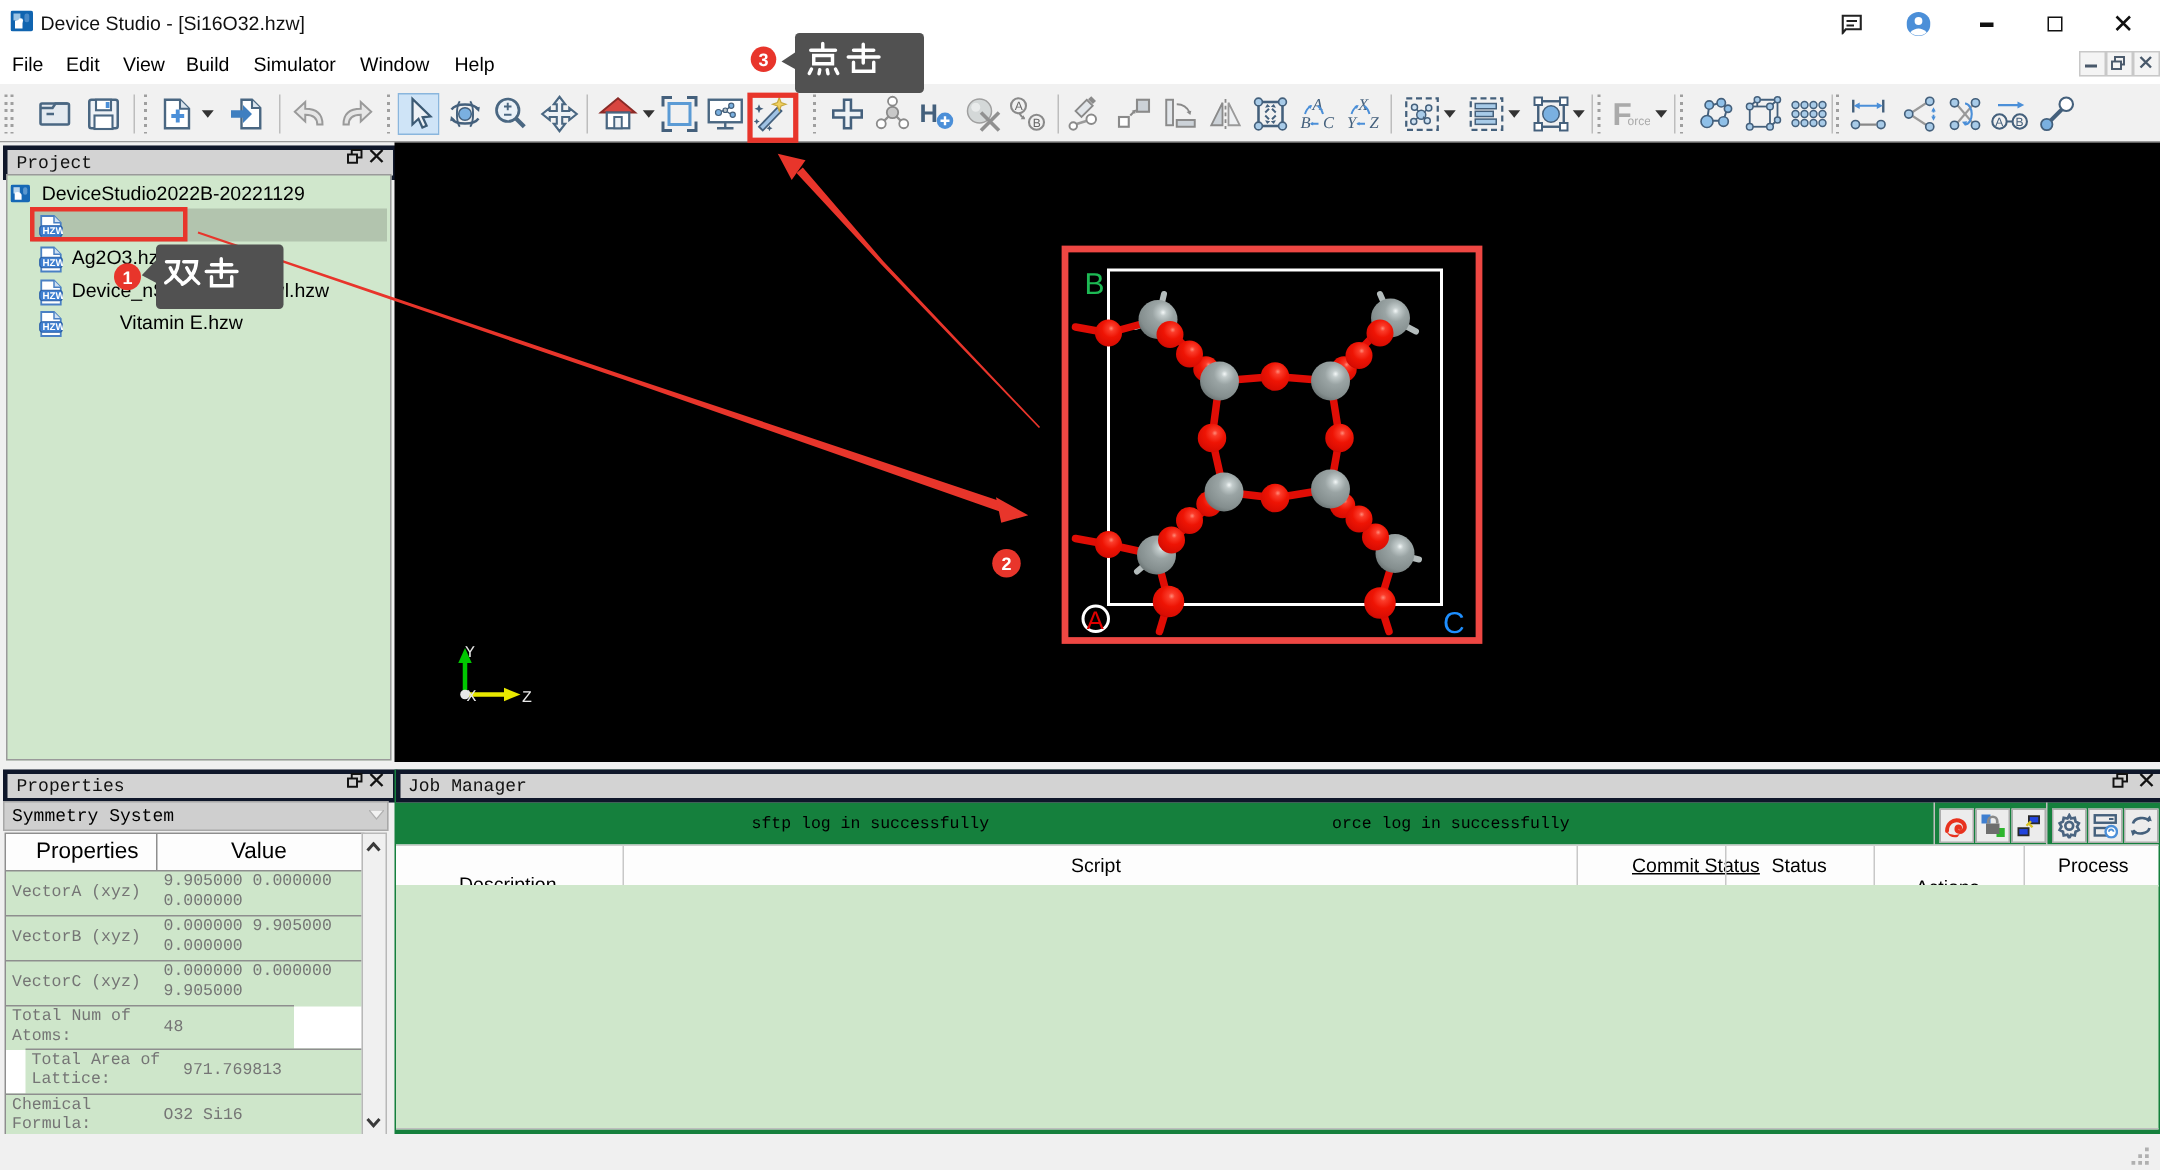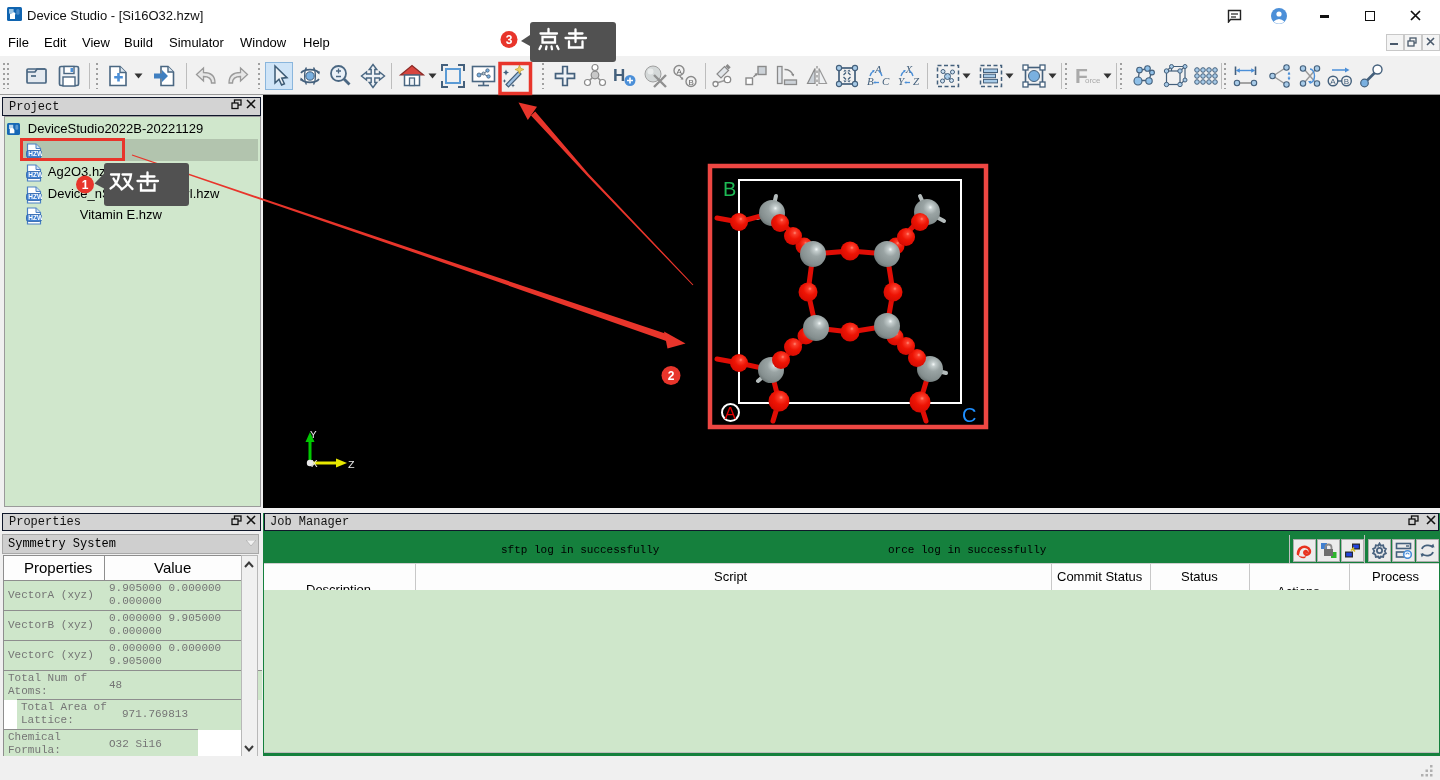--- a/index.html
+++ b/index.html
@@ -6,21 +6,21 @@
 body{width:1440px;height:780px;position:relative;overflow:hidden;font-family:"Liberation Sans",sans-serif;background:#f0f0f0;}
 .abs{position:absolute;}
 .mono{font-family:"Liberation Mono",monospace;}
 #titlebar{left:0;top:0;width:1440px;height:30px;background:#ffffff;}
 #menubar{left:0;top:30px;width:1440px;height:26px;background:#ffffff;}
 #toolbar{left:0;top:56px;width:1440px;height:38px;background:#f1f1f1;border-bottom:1px solid #9a9a9a;}
 #viewport{left:263px;top:95px;width:1177px;height:413px;background:#000;}
 #leftcol{left:0;top:95px;width:263px;height:685px;background:#f0f0f0;}
 #jobarea{left:263px;top:513px;width:1177px;height:243px;background:#15803d;}
 #statusbar{left:0;top:756px;width:1440px;height:24px;background:#f0f0f0;}
-.phead{background:#d3d3d3;border:1px solid #0f172a;font-family:"Liberation Mono",monospace;font-size:12px;color:#111;}
+.phead{background:#d3d3d3;border:3px solid #0f172a;font-family:"Liberation Mono",monospace;font-size:12px;color:#111;}
 .menuitem{position:absolute;top:0;height:26px;line-height:26px;font-size:13px;color:#000;}
 .sep{position:absolute;top:7px;width:1px;height:26px;background:#bdbdbd;}
 .handle{position:absolute;top:7px;width:2px;height:26px;background:repeating-linear-gradient(to bottom,#9f9f9f 0 2px,rgba(0,0,0,0) 2px 5px);}
 .treerow{position:absolute;left:0;width:257px;height:21px;font-size:13px;color:#000;}
 </style>
 </head>
 <body>
 
 <div class="abs" id="titlebar">
   <svg class="abs" style="left:7px;top:7px" width="15" height="14" viewBox="0 0 15 14">
@@ -451,31 +451,31 @@
     <div class="abs" style="left:0;top:54px;width:238px;height:30px;background:#cee6ca;border-top:1px solid #8e8e8e;">
         <span class="abs" style="left:4px;top:8px;">VectorB (xyz)</span>
         <span class="abs" style="left:105px;top:1px;">0.000000 9.905000</span>
         <span class="abs" style="left:105px;top:14px;">0.000000</span>
       </div>
     <div class="abs" style="left:0;top:84px;width:238px;height:30px;background:#cee6ca;border-top:1px solid #8e8e8e;">
         <span class="abs" style="left:4px;top:8px;">VectorC (xyz)</span>
         <span class="abs" style="left:105px;top:1px;">0.000000 0.000000</span>
         <span class="abs" style="left:105px;top:14px;">9.905000</span>
       </div>
-    <div class="abs" style="left:0;top:114px;width:258px;height:29px;background:#cee6ca;border-top:1px solid #8e8e8e;">
+    <div class="abs" style="left:0;top:114px;width:192px;height:29px;background:#cee6ca;border-top:1px solid #8e8e8e;">
         <span class="abs" style="left:4px;top:1px;">Total Num of</span>
         <span class="abs" style="left:4px;top:14px;">Atoms:</span>
         <span class="abs" style="left:105px;top:8px;">48</span>
       </div>
     <div class="abs" style="left:0;top:143px;width:238px;height:30px;background:#cee6ca;border-top:1px solid #8e8e8e;margin-left:13px;">
         <span class="abs" style="left:4px;top:1px;">Total Area of</span>
         <span class="abs" style="left:4px;top:14px;">Lattice:</span>
         <span class="abs" style="left:105px;top:8px;">971.769813</span>
       </div>
-    <div class="abs" style="left:0;top:173px;width:194px;height:28px;background:#cee6ca;border-top:1px solid #8e8e8e;">
+    <div class="abs" style="left:0;top:173px;width:238px;height:28px;background:#cee6ca;border-top:1px solid #8e8e8e;">
         <span class="abs" style="left:4px;top:1px;">Chemical</span>
         <span class="abs" style="left:4px;top:14px;">Formula:</span>
         <span class="abs" style="left:105px;top:8px;">O32 Si16</span>
       </div>
   </div>
 
   <div class="abs" style="left:241px;top:42px;width:15px;height:201px;background:#f0f0f0;border:1px solid #b8b8b8;">
     <svg class="abs" style="left:2px;top:5px" width="10" height="8">
         <path d="M1 6 L5 1.5 L9 6" fill="none" stroke="#3a3a3a" stroke-width="2"></path>
       </svg>
@@ -647,21 +647,21 @@
         <path d="M3 7 a6 4.5 0 0 1 11 -1.5" fill="none" stroke="#44607c" stroke-width="1.8"></path>
         <path d="M15.5 5.5 l-4 -1 l2.8 -2.8 Z" fill="#44607c"></path>
         <path d="M14 10 a6 4.5 0 0 1 -11 1.5" fill="none" stroke="#44607c" stroke-width="1.8"></path>
         <path d="M1.5 11.5 l4 1 l-2.8 2.8 Z" fill="#44607c"></path>
       </svg>
   </div>
 
   <div class="abs" style="left:1px;top:50px;width:1175px;height:26px;background:#fdfdfd;border-top:1px solid #cfcfcf;border-bottom:1px solid #cfcfcf;font-size:13px;color:#000;">
     <span class="abs" style="left:42px;top:18px;">Description</span>
     <span class="abs" style="left:450px;top:5px;">Script</span>
-    <span class="abs" style="left:793px;top:5px;">Commit Status</span>
+    <span class="abs" style="left:824px;top:5px;text-decoration:underline;">Commit Status</span>
     <span class="abs" style="left:917px;top:5px;">Status</span>
     <span class="abs" style="left:1013px;top:20px;">Actions</span>
     <span class="abs" style="left:1108px;top:5px;">Process</span>
     <div class="abs" style="left:151px;top:0;width:1px;height:26px;background:#c8c8c8;"></div>
     <div class="abs" style="left:787px;top:0;width:1px;height:26px;background:#c8c8c8;"></div>
     <div class="abs" style="left:886px;top:0;width:1px;height:26px;background:#c8c8c8;"></div>
     <div class="abs" style="left:985px;top:0;width:1px;height:26px;background:#c8c8c8;"></div>
     <div class="abs" style="left:1085px;top:0;width:1px;height:26px;background:#c8c8c8;"></div>
   </div>
   <div class="abs" style="left:1px;top:77px;width:1175px;height:162px;background:#cfe7cb;border-bottom:1px solid #bdbdbd;"></div>

